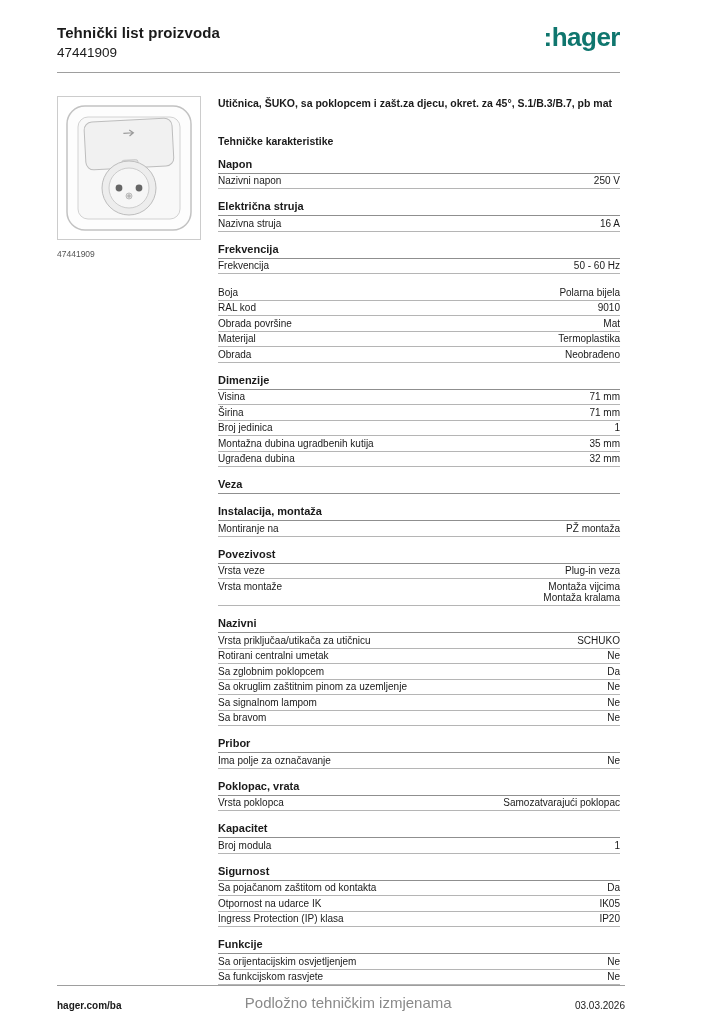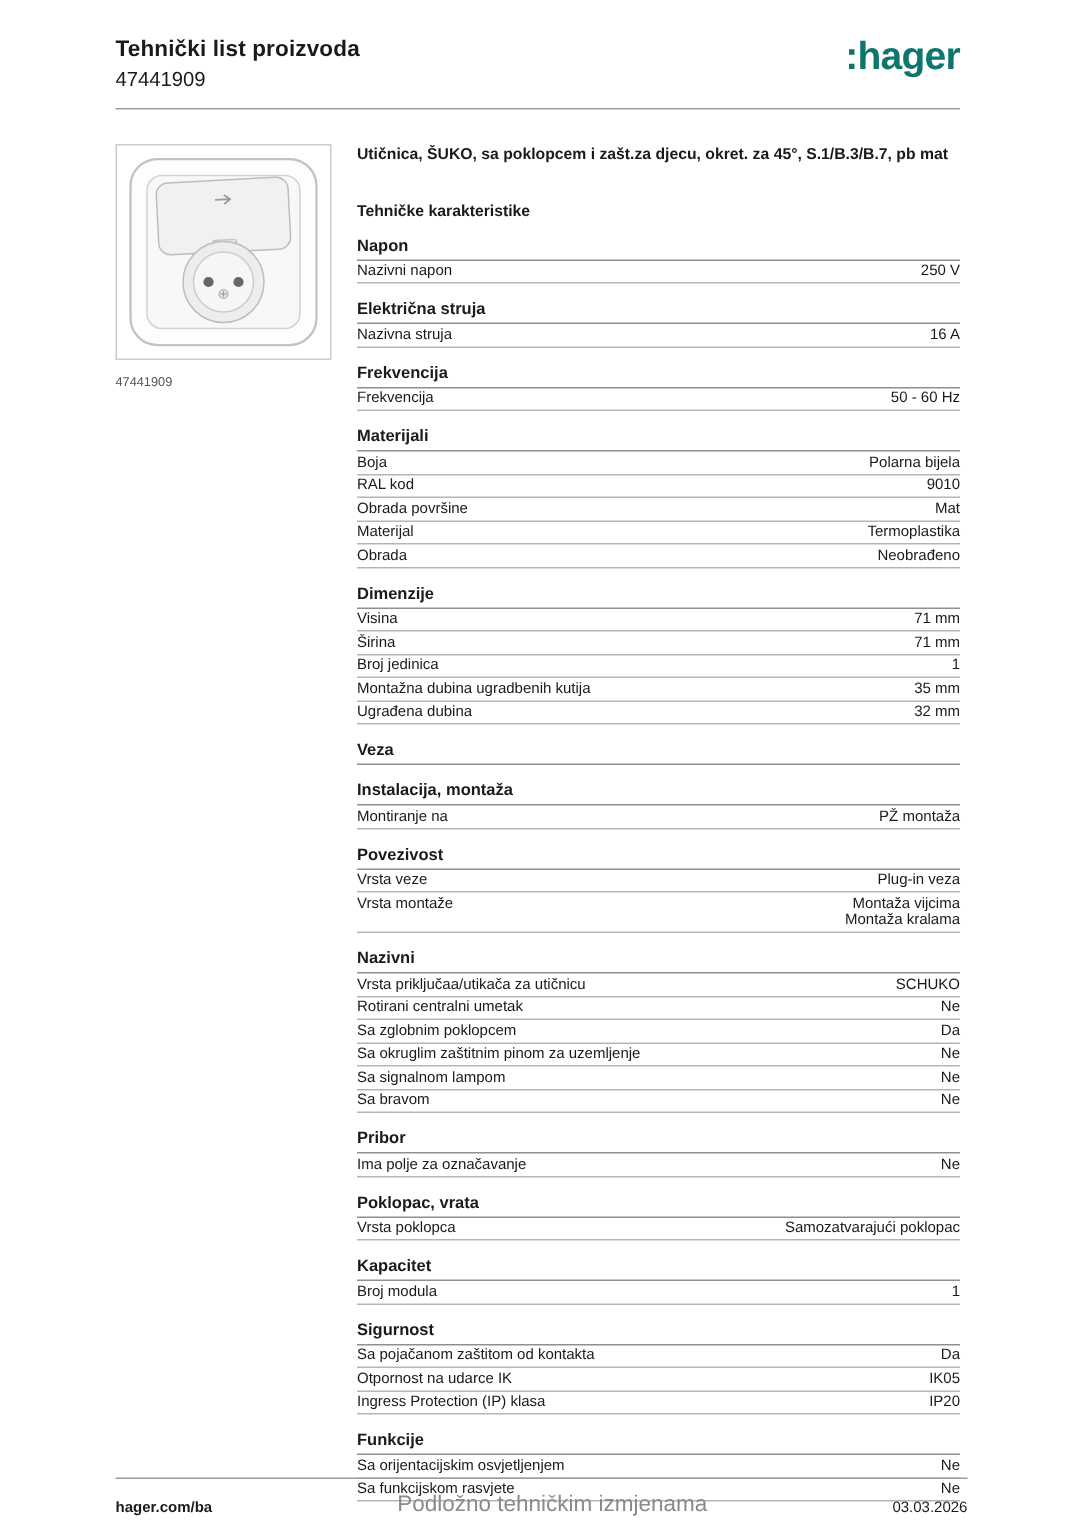--- a/index.html
+++ b/index.html
@@ -2,21 +2,21 @@
 <html><head>
 <meta charset="utf-8">
 <style>
   * { margin:0; padding:0; box-sizing:border-box; }
   html,body { background:#ffffff; }
   body {
     width:724px; height:1024px; position:relative;
     font-family:"Liberation Sans", sans-serif;
     color:#1a1a1a; overflow:hidden;
   }
-  .page { position:relative; width:677px; height:1024px; padding:24px 57px 0 57px;margin-left:20px; }
+  .page { position:relative; width:677px; height:1024px; padding:24px 57px 0 57px; }
 
   
   .header { display:flex; justify-content:space-between; align-items:flex-start;
             padding-bottom:12px; border-bottom:1px solid #9e9e9e; }
   .title { font-size:15px; font-weight:bold; letter-spacing:0.1px; }
   .pid   { font-size:13.5px; margin-top:4px; }
   .logo  { font-size:26px; font-weight:bold; color:#0f766e; line-height:1; letter-spacing:-0.5px; }
 
   
   .content { display:flex; margin-top:23px; }
@@ -101,21 +101,20 @@
             </div>
           </div>
           <div class="section">
             <div class="section-title">Frekvencija</div>
             <div class="row">
               <div class="row-label">Frekvencija</div>
               <div class="row-value">50 - 60 Hz</div>
             </div>
           </div>
           <div class="section">
-            <div class="section-title">Materijali</div>
             <div class="row">
               <div class="row-label">Boja</div>
               <div class="row-value">Polarna bijela</div>
             </div>
             <div class="row">
               <div class="row-label">RAL kod</div>
               <div class="row-value">9010</div>
             </div>
             <div class="row">
               <div class="row-label">Obrada površine</div>

